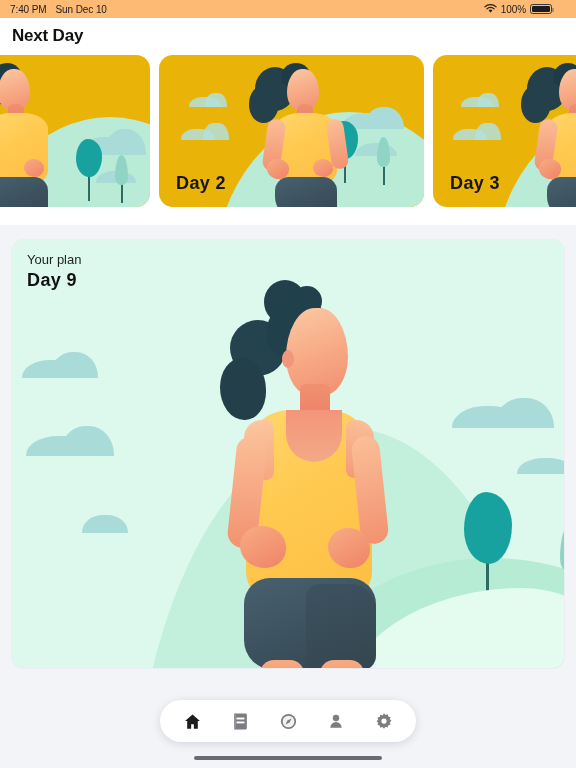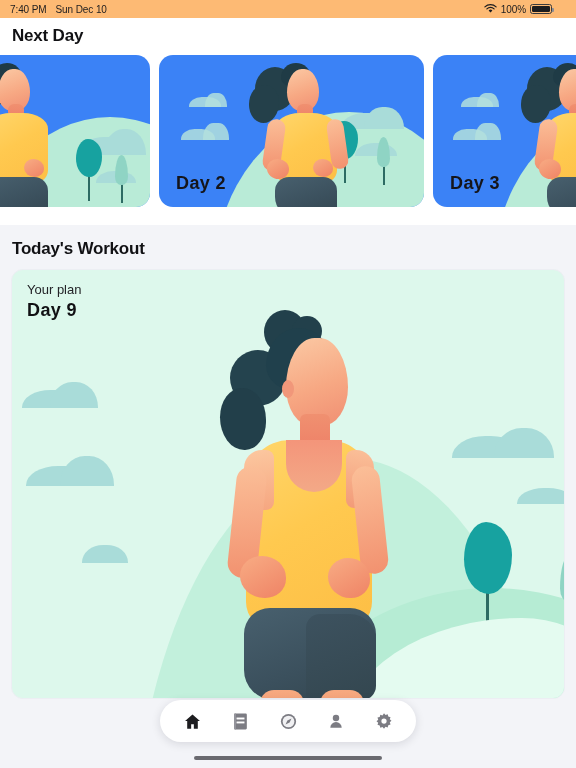--- a/index.html
+++ b/index.html
@@ -62,21 +62,21 @@
     display: flex;
     gap: 9px;
     padding-left: 0;
     overflow: hidden;
   }
   .day-card {
     flex: 0 0 auto;
     width: 265px;
     height: 152px;
     border-radius: 14px;
-    background: #3b82f6;
+    background: #eab308;
     position: relative;
     overflow: hidden;
   }
   .day-card.first { width: 150px; margin-left: 0; border-radius: 0 14px 14px 0;}
   .day-card.last { width: 150px; border-radius: 14px 0 0 14px; }
   .day-label {
     position: absolute;
     left: 17px; bottom: 13px;
     font-size: 18px;
     font-weight: bold;
@@ -308,21 +308,20 @@
           <div class="shorts" style="left:28px;top:114px;width:62px;height:40px;border-radius:14px 14px 10px 20px;"></div>
         </div>
       </div>
       <div class="day-label">Day  3</div>
     </div>
 
   </div>
 </div>
 
 <div class="mid-section">
-  <div class="mid-title">Today's Workout</div>
 
   <div class="hero-card">
     <div class="scene">
 
       <div class="hill" style="left:120px;bottom:-180px;width:430px;height:420px;background:#c2f0dc;"></div>
       <div class="hill" style="left:240px;bottom:-120px;width:480px;height:230px;background:#b6ecd4;"></div>
 
       <div class="mound" style="left:10px;top:120px;width:62px;height:18px;"></div>
       <div class="mound" style="left:38px;top:112px;width:48px;height:26px;"></div>
       <div class="mound" style="left:14px;top:196px;width:70px;height:20px;"></div>

